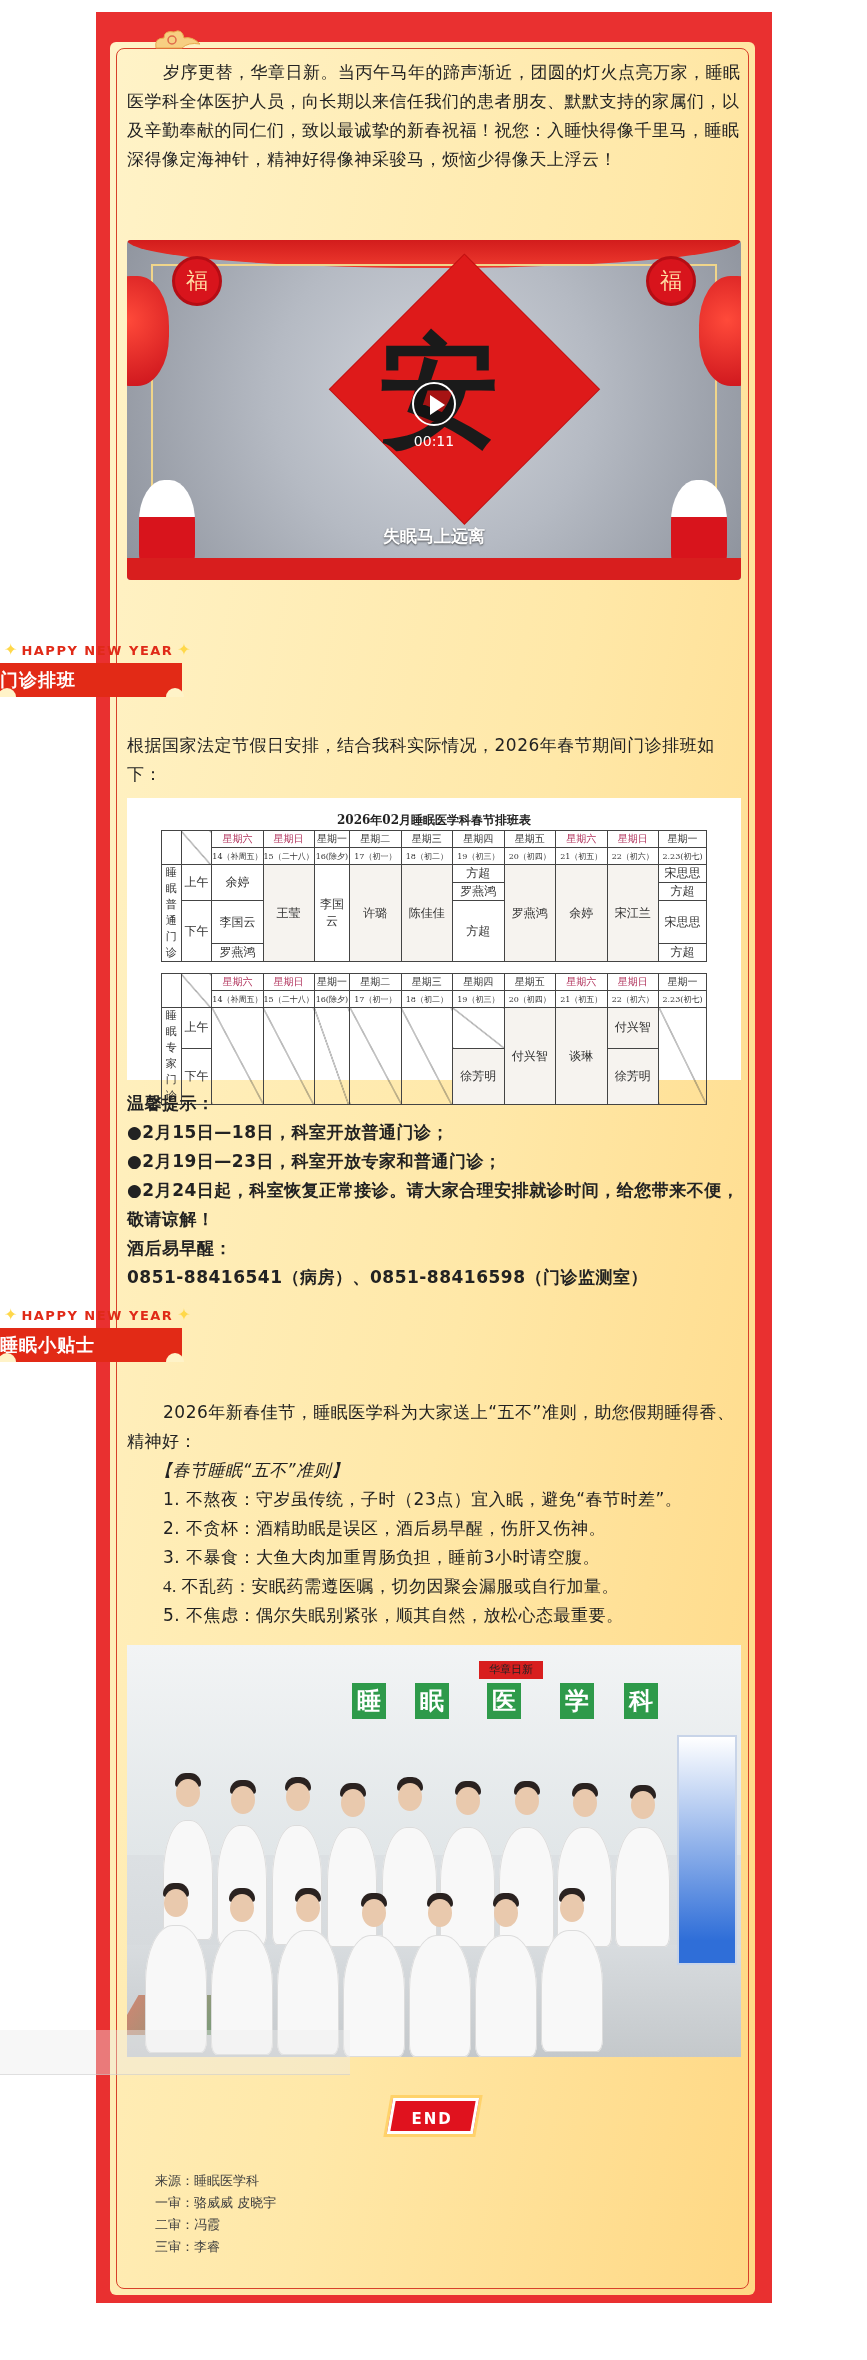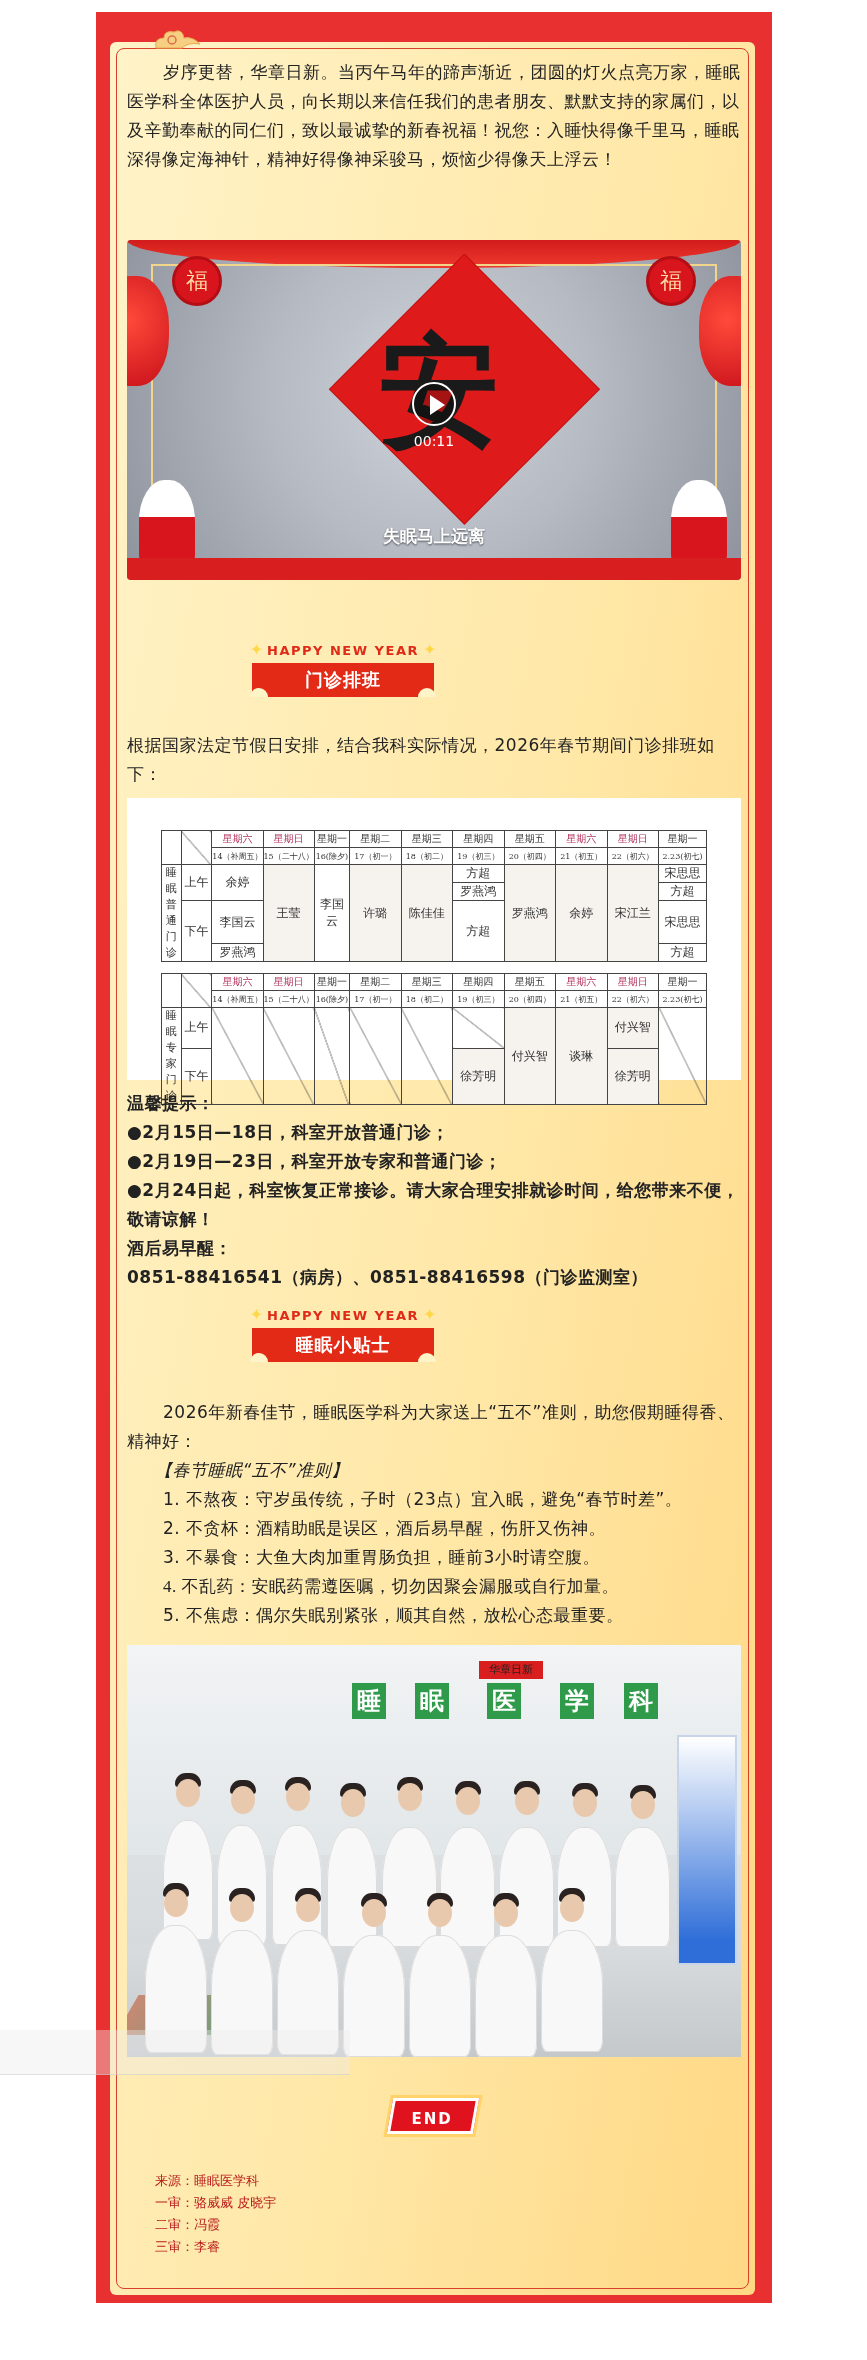--- a/index.html
+++ b/index.html
@@ -48,21 +48,21 @@
     position:absolute; left:285px; top:142px; width:44px; height:44px; border-radius:50%;
     border:2px solid #fff; background: rgba(0,0,0,0.25);
   }
   .video .play::after {
     content:""; position:absolute; left:16px; top:11px; border-left:15px solid #fff; border-top:10px solid transparent; border-bottom:10px solid transparent;
   }
   .video .duration { position:absolute; left:0; width:100%; top:193px; text-align:center; color:#fff; font-size:14px; }
   .video .caption { position:absolute; left:0; width:100%; top:285px; text-align:center; color:#fff; font-size:17px; font-weight:bold; text-shadow: 0 1px 2px rgba(0,0,0,0.6); }
   .video .horse { position:absolute; width:56px; height:92px; border-radius:45% 45% 20% 20%; background: linear-gradient(#ffffff 0 40%, #d8141c 40% 100%); }
 
-  .section-head { position:absolute; left:0; width:686px; text-align:center; }
+  .section-head { position:absolute; left:0; width:686px; }
   .section-head .hny { font-size:13px; font-weight:bold; color:#e02a18; letter-spacing:1.5px; }
   .section-head .star { color:#ffd84a; font-size:16px; margin: 0 4px; }
   .section-head .bar {
     display:inline-block; width:182px; height:34px; line-height:34px; margin-top:4px;
     background:#e22a16; color:#fff; font-size:18px; font-weight:bold; letter-spacing:1px; position:relative;
   }
   .section-head .bar::before, .section-head .bar::after {
     content:""; position:absolute; bottom:0; width:18px; height:9px; background:#fff3c8; border-radius:9px 9px 0 0;
   }
   .section-head .bar::before { left:-2px; }
@@ -76,21 +76,21 @@
   table.grid td { border:1px solid #444; text-align:center; font-size:10px; padding:0; }
   table.grid .wk { color:#333; font-size:10px; height:17px; }
   table.grid .we { color:#b0305a; }
   table.grid .dt { font-size:8px; height:17px; white-space:nowrap; overflow:hidden; }
   table.grid .nm { font-size:12px; }
   table.grid .side { font-size:11px; line-height:16px; width:22px; }
   table.grid .shaded { background:#f6f3ef; }
   .diag2 { background: linear-gradient(to bottom left, transparent calc(50% - 0.6px), #444 50%, transparent calc(50% + 0.6px)); }
   .diag-tl { background: linear-gradient(to bottom left, transparent calc(50% - 0.6px), #444 50%, transparent calc(50% + 0.6px)); }
 
-  .footer-meta { position:absolute; left:155px; top:2170px; font-size:13px; line-height:22px; color:#b91c1c; }
+  .footer-meta { position:absolute; left:155px; top:2170px; font-size:13px; line-height:22px; color:#404040; }
   .end-btn {
     position:absolute; left:390px; top:2098px; width:86px; height:36px;
     background:#e0121e; color:#fff; font-weight:bold; font-size:15px; letter-spacing:2px;
     text-align:center; line-height:36px; transform: skewX(-10deg);
     border:3px solid #fff; box-shadow: 0 0 0 3px #ffd26a;
   }
   .end-btn span { display:inline-block; transform: skewX(10deg); }
 
   .overlay-band { position:absolute; left:0; top:2030px; width:350px; height:45px; background: rgba(235,235,235,0.4); border-bottom:1px solid rgba(200,200,200,0.5); }
 
@@ -141,20 +141,21 @@
 <div class="section-head" style="top:640px;">
   <div>
     <span class="star">✦</span><span class="hny">HAPPY NEW YEAR</span><span class="star">✦</span>
   </div>
   <div class="bar">门诊排班</div>
 </div>
 
 <div class="content para" style="top:731px;">根据国家法定节假日安排，结合我科实际情况，2026年春节期间门诊排班如下：</div>
 
 <div class="sched">
+  <div class="title">2026年02月睡眠医学科春节排班表</div>
 
   <table class="grid" style="left:34px; top:32px; width:546px;">
     <colgroup>
       <col style="width:22px">
         <col style="width:36px">
         <col style="width:42px">
         <col style="width:36px">
         <col style="width:36px">
         <col style="width:54px">
         <col style="width:54px">

